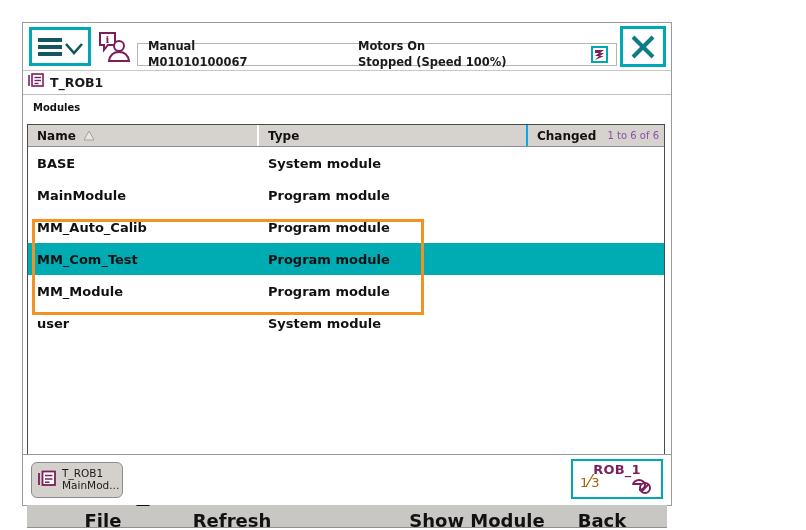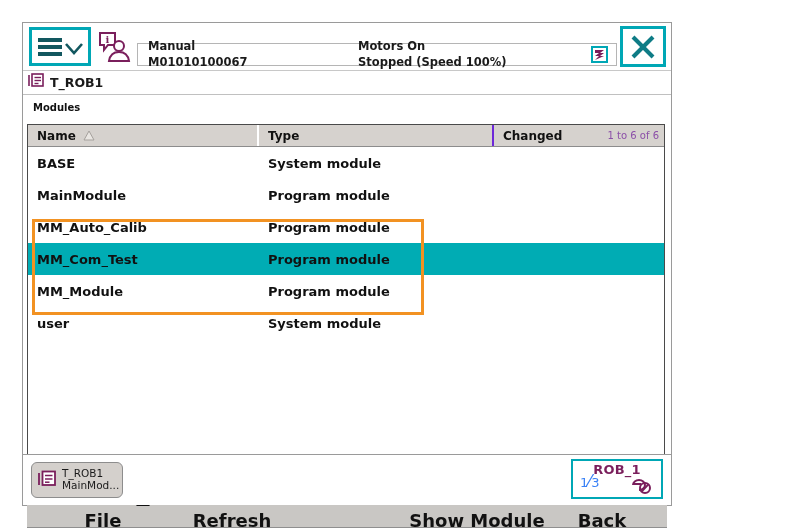--- a/index.html
+++ b/index.html
@@ -184,21 +184,21 @@
     align-items: center;
     font-size: 12px;
     font-weight: bold;
     color: #111;
     padding-left: 9px;
     box-sizing: border-box;
     background: #d6d2ce;
     position: relative;
   }
   .th.name { width: 231px; border-right: 2px solid #ffffff; }
-  .th.type { width: 235px; border-right: 2px solid #6d28d9; text-align: right; }
+  .th.type { width: 269px; border-right: 2px solid #0ea5e9; text-align: right; }
   .th.changed { flex: 1; }
   .sort-tri { margin-left: 7px; display: inline-flex; }
   .rowcount {
     margin-left: auto;
     margin-right: 5px;
     font-size: 10px;
     font-weight: normal;
     color: #8B4FA8;
     white-space: nowrap;
   }
@@ -325,21 +325,21 @@
     font-size: 13px;
     font-weight: bold;
     color: #7A1F5C;
     letter-spacing: .2px;
   }
   .qs-frac {
     position: absolute;
     left: 7px;
     top: 12px;
     font-size: 17px;
-    color: #3b82f6;
+    color: #a16207;
     font-weight: normal;
     line-height: 1;
   }
   .qs-frac .num { font-size: 13px; }
   .qs-frac .den { font-size: 13px; }
   .qs-icon {
     position: absolute;
     right: 8px;
     top: 14px;
   }

